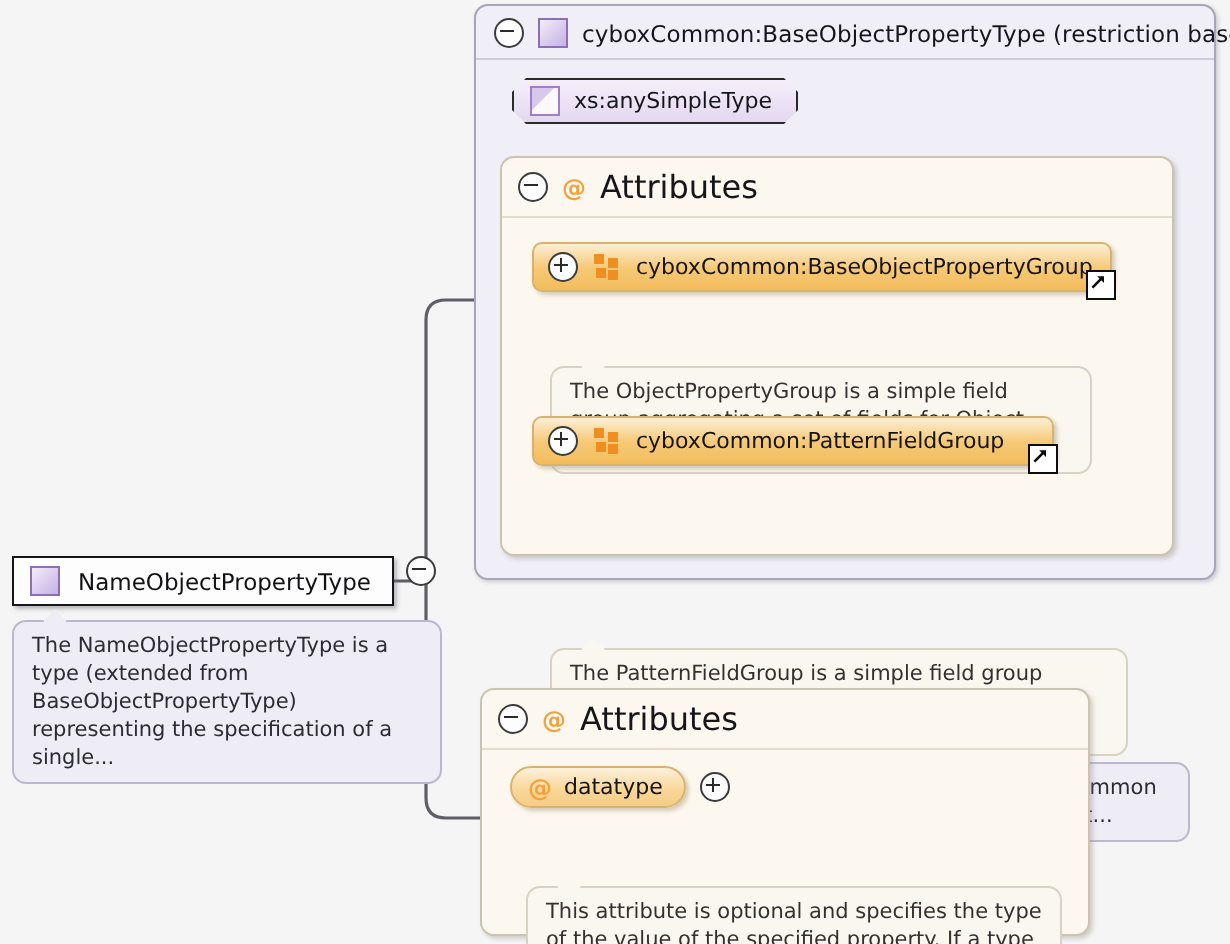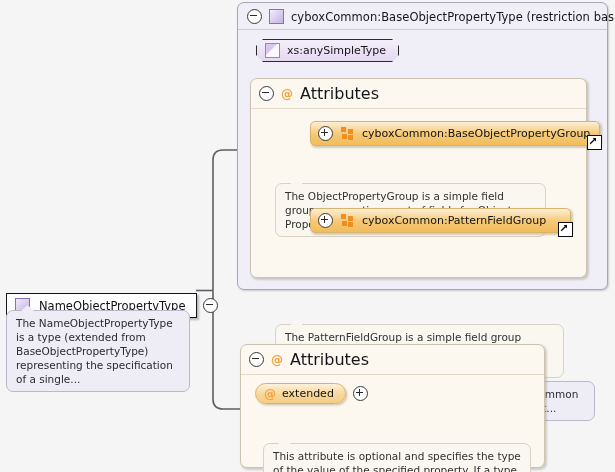--- a/index.html
+++ b/index.html
@@ -143,21 +143,20 @@
     display: flex;
     align-items: center;
     gap: 8px;
     padding: 4px 8px 4px 7px;
     background: linear-gradient(180deg, #fcefd6 0%, #f6c977 52%, #f2bc5b 100%);
     border: 1px solid #d9b municipal;
     border: 1px solid #d8b36d;
     border-radius: 5px;
     box-shadow: 1.5px 1.5px 2px rgba(150,135,105,0.4);
     position: relative;
-    margin-left: 44px;
   }
   .group-ref-label {
     font-size: 11px;
     color: #141414;
     white-space: nowrap;
   }
   .group-glyph {
     width: 13px; height: 13px;
     position: relative;
     flex: 0 0 auto;
@@ -247,30 +246,30 @@
 
   <svg class="conn-svg" width="615" height="472">
 
     <path d="M 196 290.5 L 213 290.5" stroke="#5e5e66" stroke-width="1.6" fill="none"></path>
 
     <path d="M 213 290.5 L 213 160 Q 213 150 223 150 L 238 150" stroke="#5e5e66" stroke-width="1.6" fill="none"></path>
     <path d="M 213 290.5 L 213 399 Q 213 409 223 409 L 240 409" stroke="#5e5e66" stroke-width="1.6" fill="none"></path>
   </svg>
 
   <div class="abs" style="left:6px; top:278px;">
-    <div style="display:flex; align-items:center;margin-top:15px;">
+    <div style="display:flex; ">
       <div class="node-box">
         <span class="sq-purple"></span>
         <span>NameObjectPropertyType</span>
       </div>
       <span class="circ" style="margin-left:6px;"></span>
     </div>
   </div>
 
-  <div class="abs doc-bubble purple" style="left:6px; top:310px; width:184px;">
+  <div class="abs doc-bubble purple" style="left:6px; top:310px; width:215px;">
     <span class="nub"></span>
     <span>The NameObjectPropertyType is a type (extended from BaseObjectPropertyType) representing the specification of a single...</span>
   </div>
 
   <div class="abs type-panel" style="left:237px; top:2px; width:371px; height:288px;">
 
     <div class="type-panel-header">
       <span class="circ"></span>
       <span class="sq-purple"></span>
       <span class="type-panel-title">cyboxCommon:BaseObjectPropertyType (restriction base)</span>
@@ -351,21 +350,21 @@
 
     <div class="attr-header">
       <span class="circ"></span>
       <span class="at-sign">@</span>
       <span class="attr-header-label">Attributes</span>
     </div>
 
     <div class="abs" style="left:14px; top:38px; display:flex; align-items:center; gap:7px;">
       <span class="attr-pill">
         <span class="at-sign">@</span>
-        <span>extended</span>
+        <span>datatype</span>
       </span>
       <span class="circ plus"></span>
     </div>
 
     <div class="abs doc-bubble" style="left:22px; top:68px; width:268px;">
       <span class="nub"></span>
       <span>This attribute is optional and specifies the type of the value of the specified property. If a type different than the...</span>
     </div>
 
   </div>

